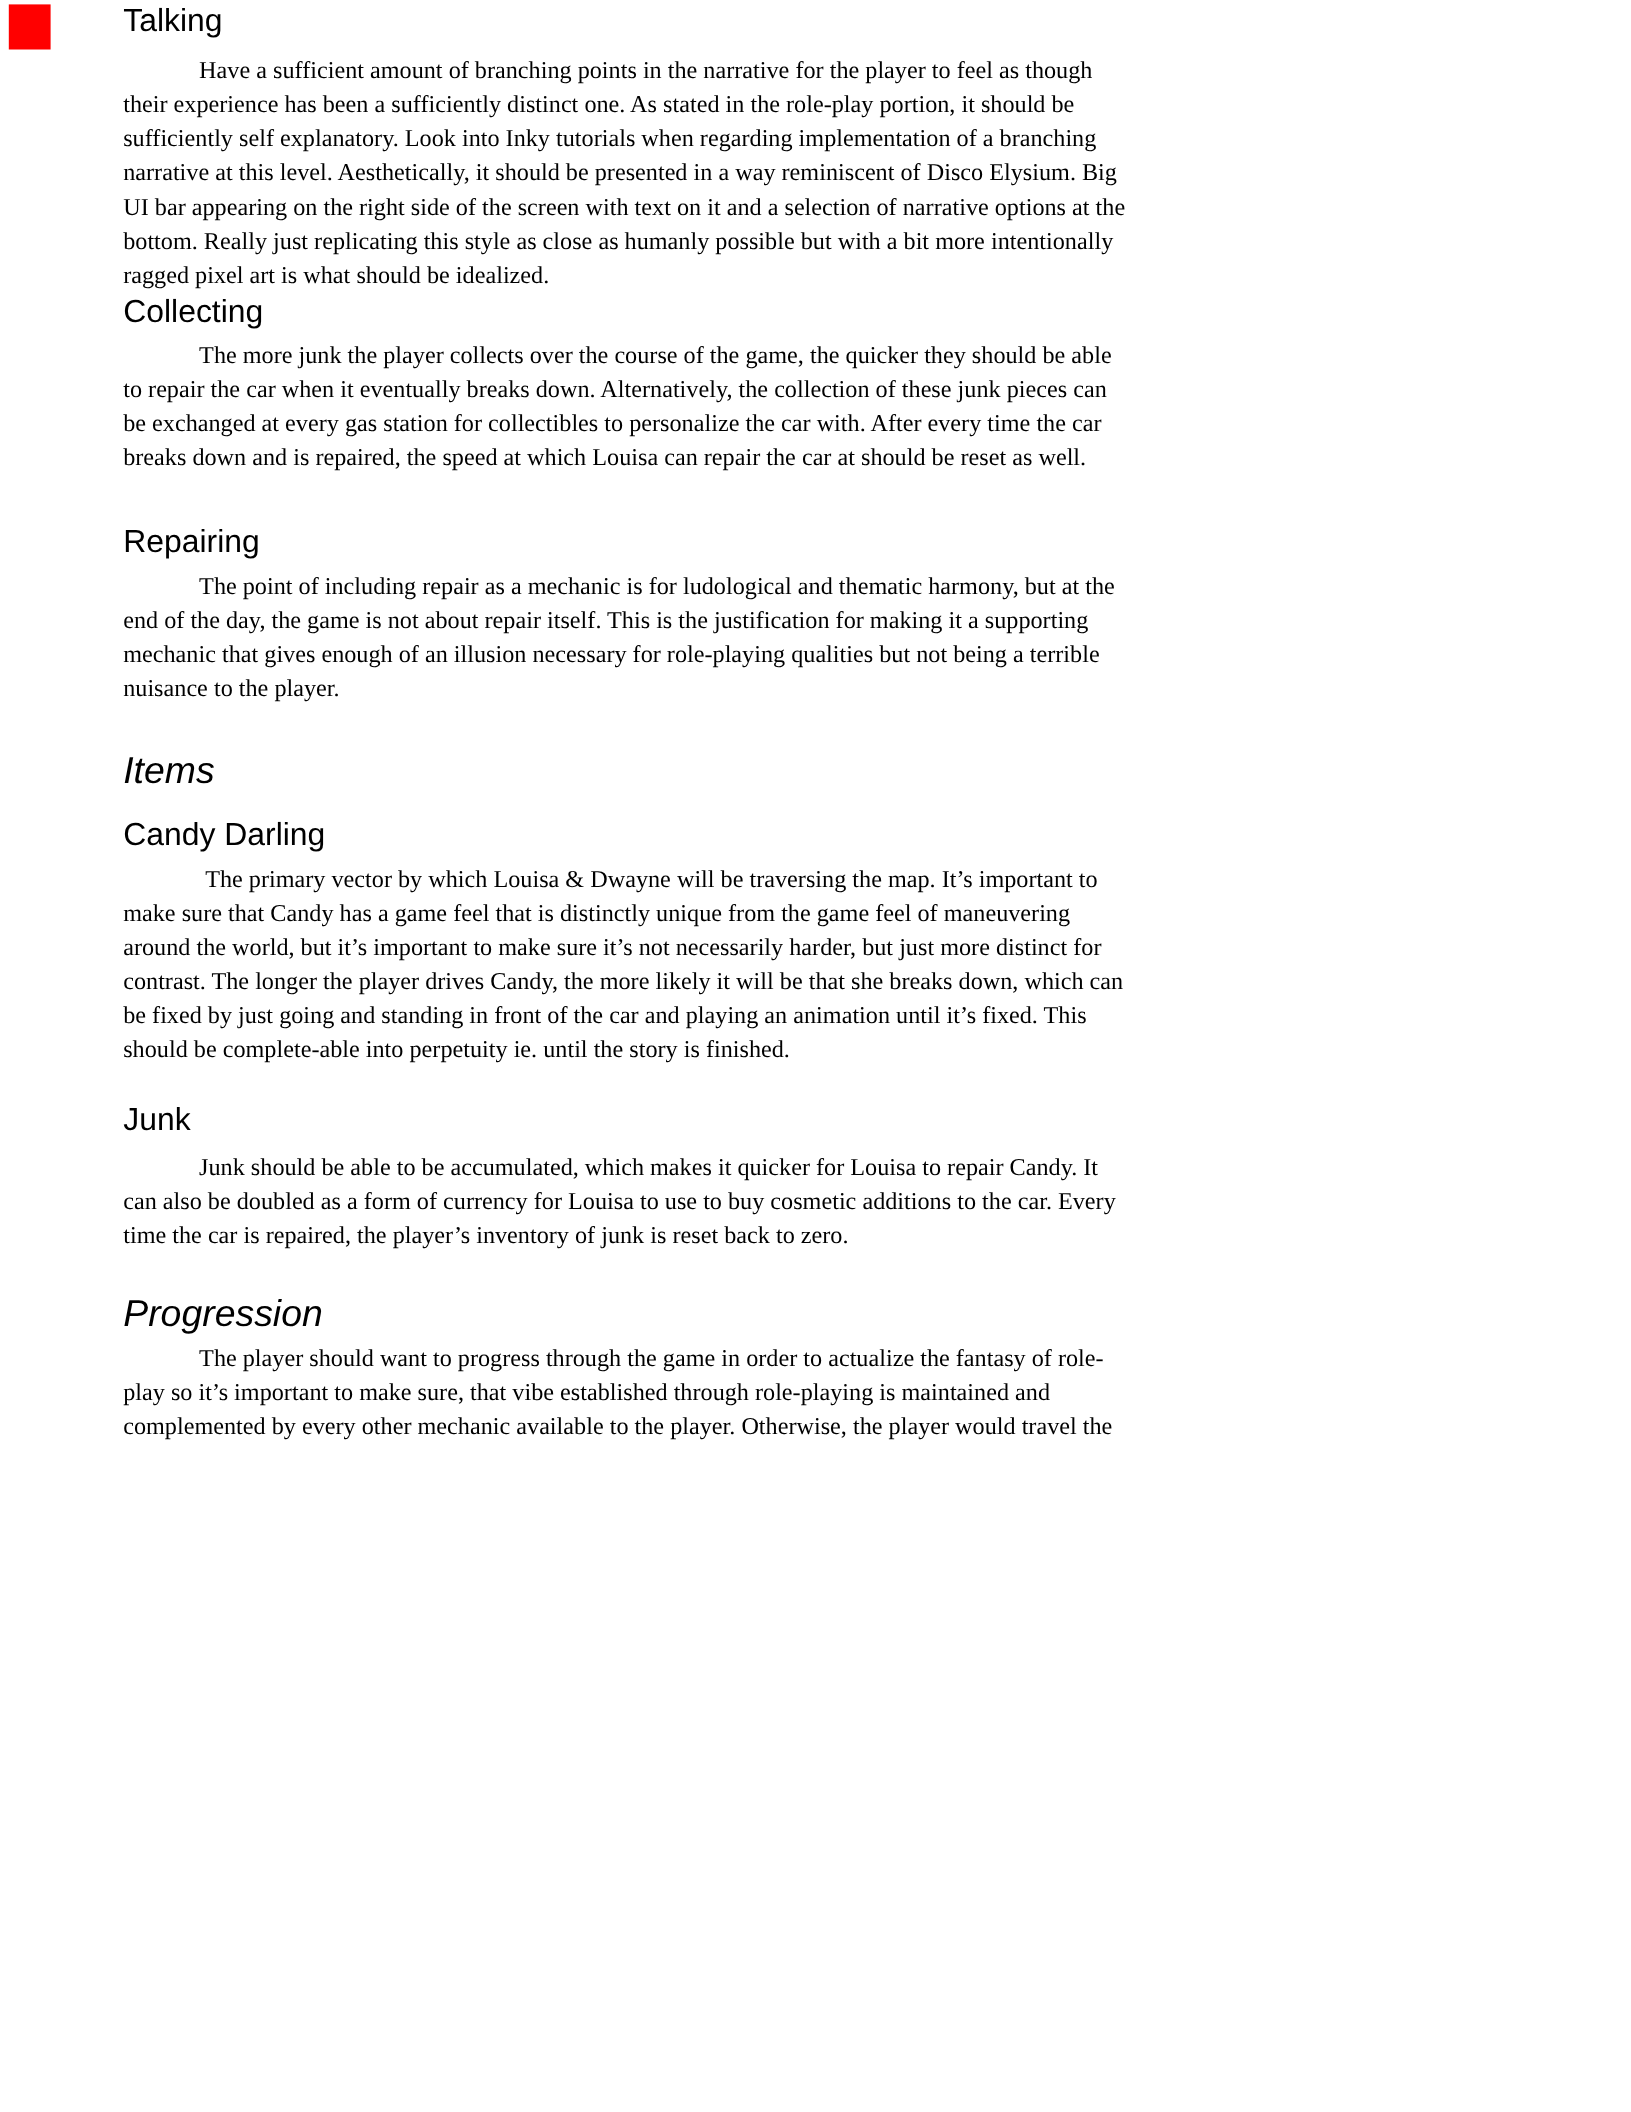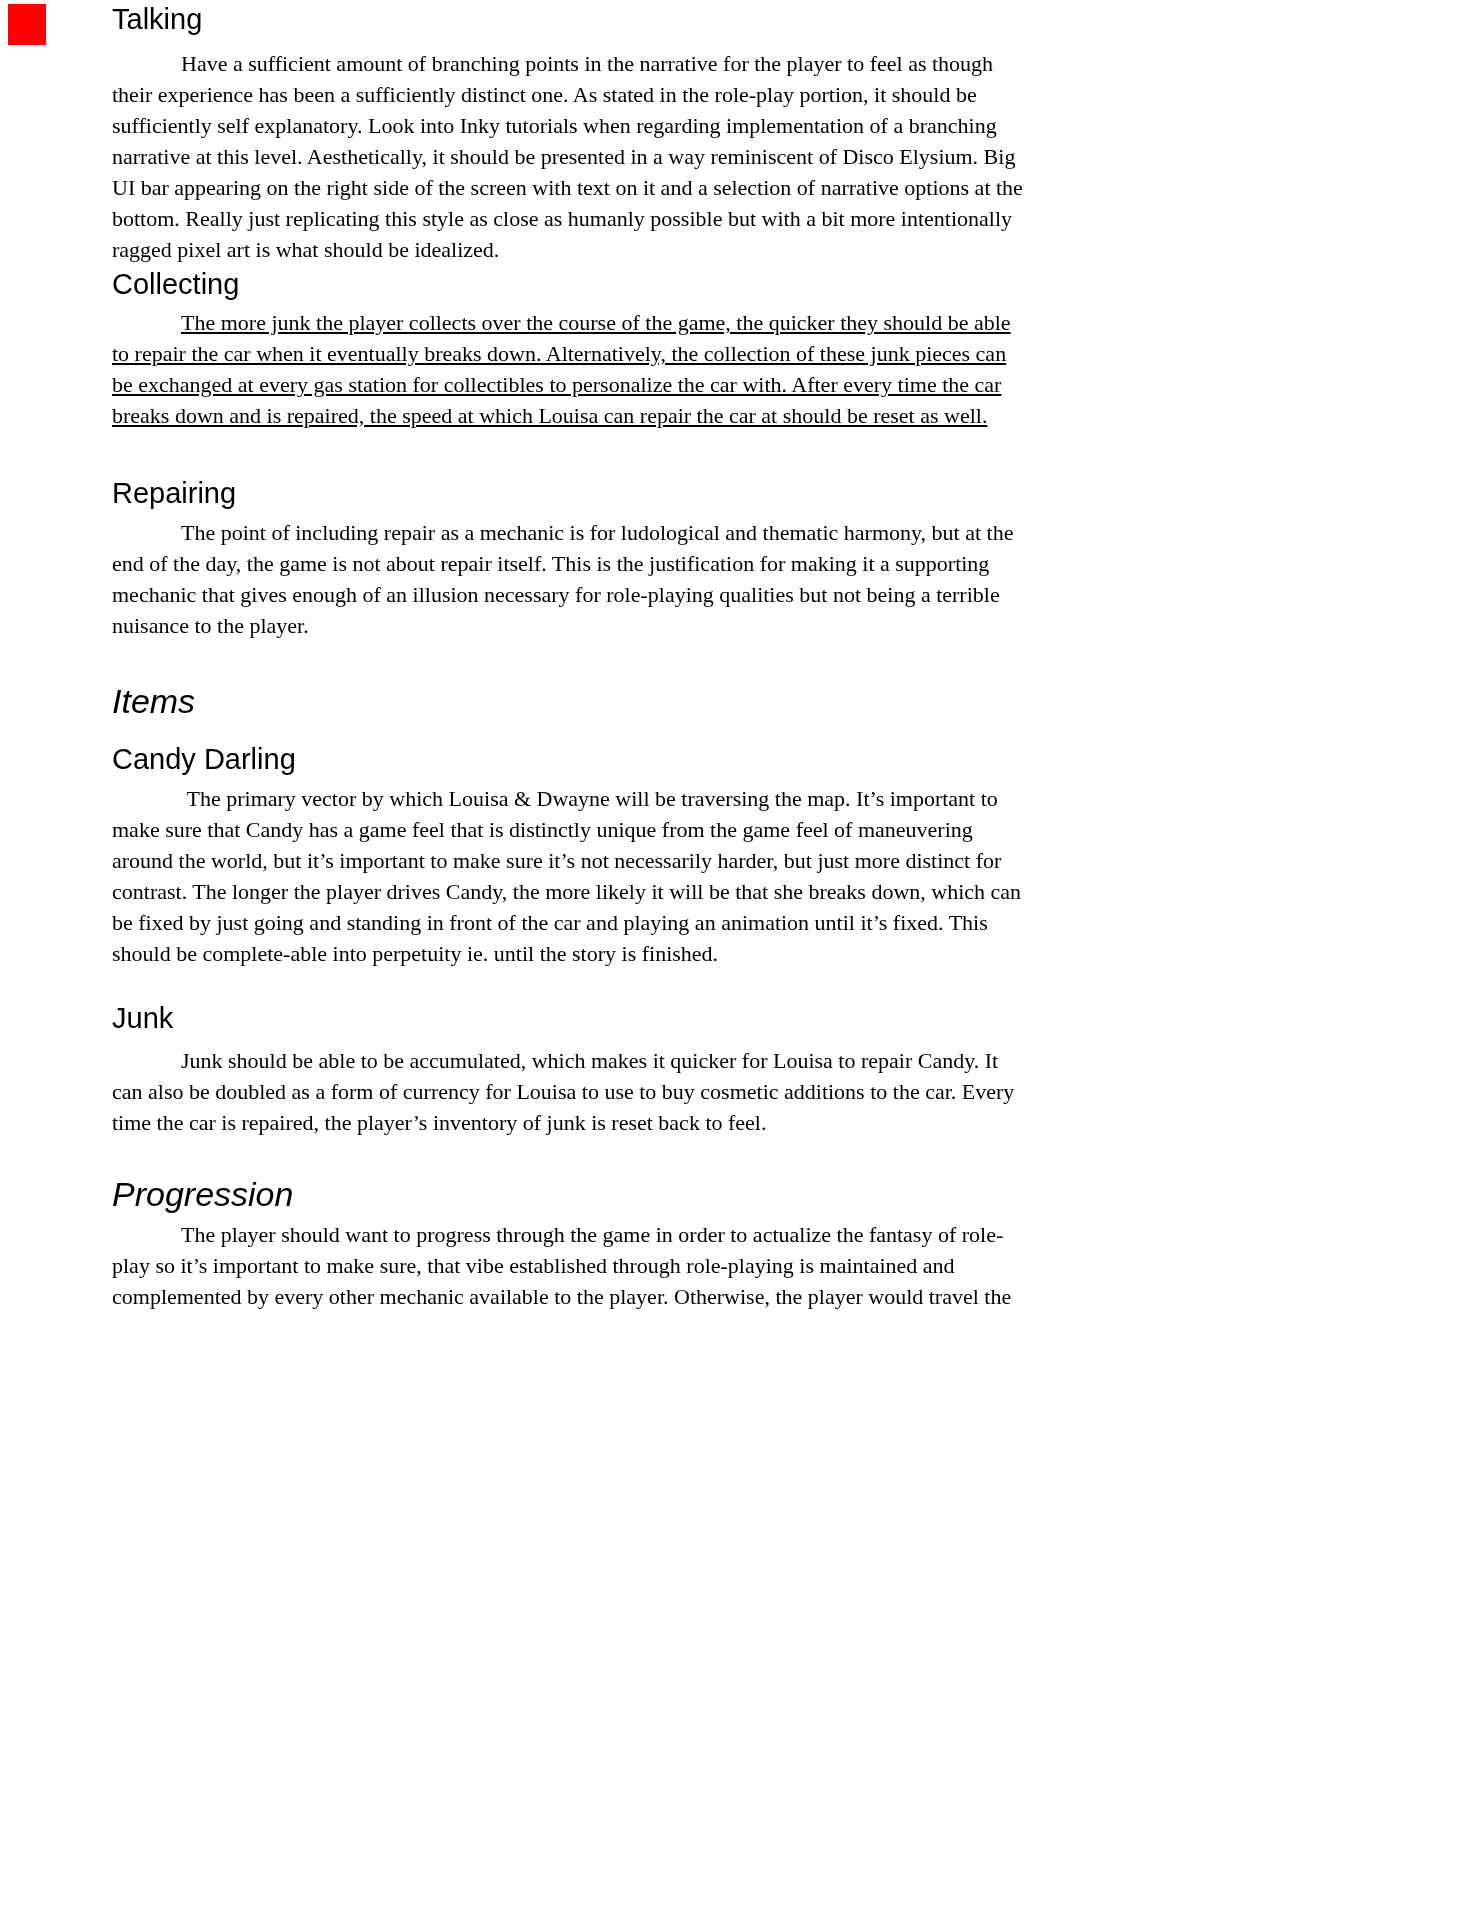--- a/index.html
+++ b/index.html
@@ -46,21 +46,21 @@
     font-size: 22px;
     line-height: 31px;
     margin: 0;
     text-indent: 69px;
     white-space: pre-wrap;
     width: 1100px;
   }
   
   .mt10 { margin-top: 10px; }
   .mt33 { }
-  .mt4  { margin-top: 4px; text-decoration: underline; }
+  .mt4  { margin-top: 4px; }
   .mt31 { margin-top: 43px; }
   .mt5  { margin-top: 5px; }
   .mt38 { margin-top: 38px; }
   .mt17 { margin-top: 17px; }
   .mt30 { margin-top: 30px; }
   .mt8  { margin-top: 8px; }
   .mt34 { margin-top: 34px; }
   .mt3  { margin-top: 3px; }
 </style>
 </head>
@@ -97,20 +97,20 @@
   <p class="para mt5"> The primary vector by which Louisa &amp; Dwayne will be traversing the map. It’s important to
 make sure that Candy has a game feel that is distinctly unique from the game feel of maneuvering
 around the world, but it’s important to make sure it’s not necessarily harder, but just more distinct for
 contrast. The longer the player drives Candy, the more likely it will be that she breaks down, which can
 be fixed by just going and standing in front of the car and playing an animation until it’s fixed. This
 should be complete-able into perpetuity ie. until the story is finished.</p>
 
   <div class="h2 mt30">Junk</div>
   <p class="para mt8">Junk should be able to be accumulated, which makes it quicker for Louisa to repair Candy. It
 can also be doubled as a form of currency for Louisa to use to buy cosmetic additions to the car. Every
-time the car is repaired, the player’s inventory of junk is reset back to feel.</p>
+time the car is repaired, the player’s inventory of junk is reset back to zero.</p>
 
   <div class="h1 mt34">Progression</div>
   <p class="para mt3">The player should want to progress through the game in order to actualize the fantasy of role-
 play so it’s important to make sure, that vibe established through role-playing is maintained and
 complemented by every other mechanic available to the player. Otherwise, the player would travel the</p>
 
 </div>
 
 </body></html>

